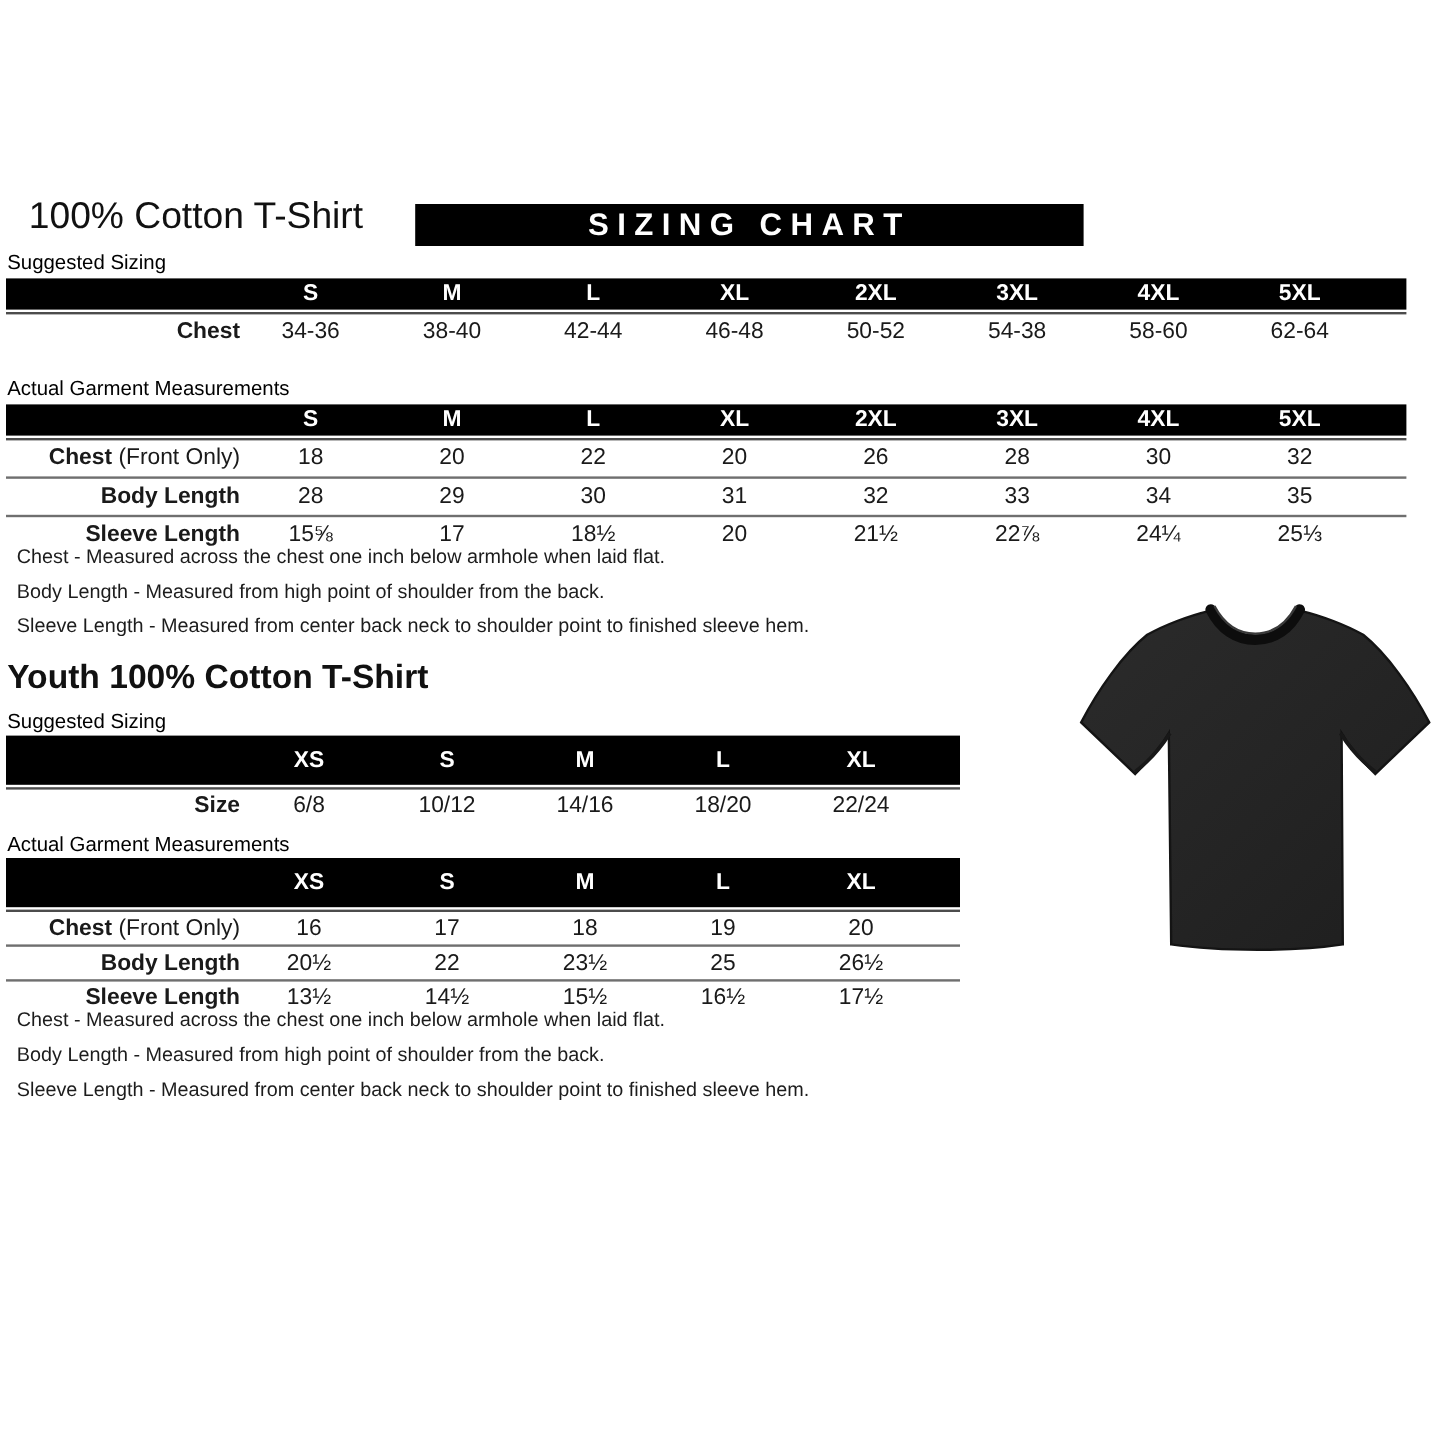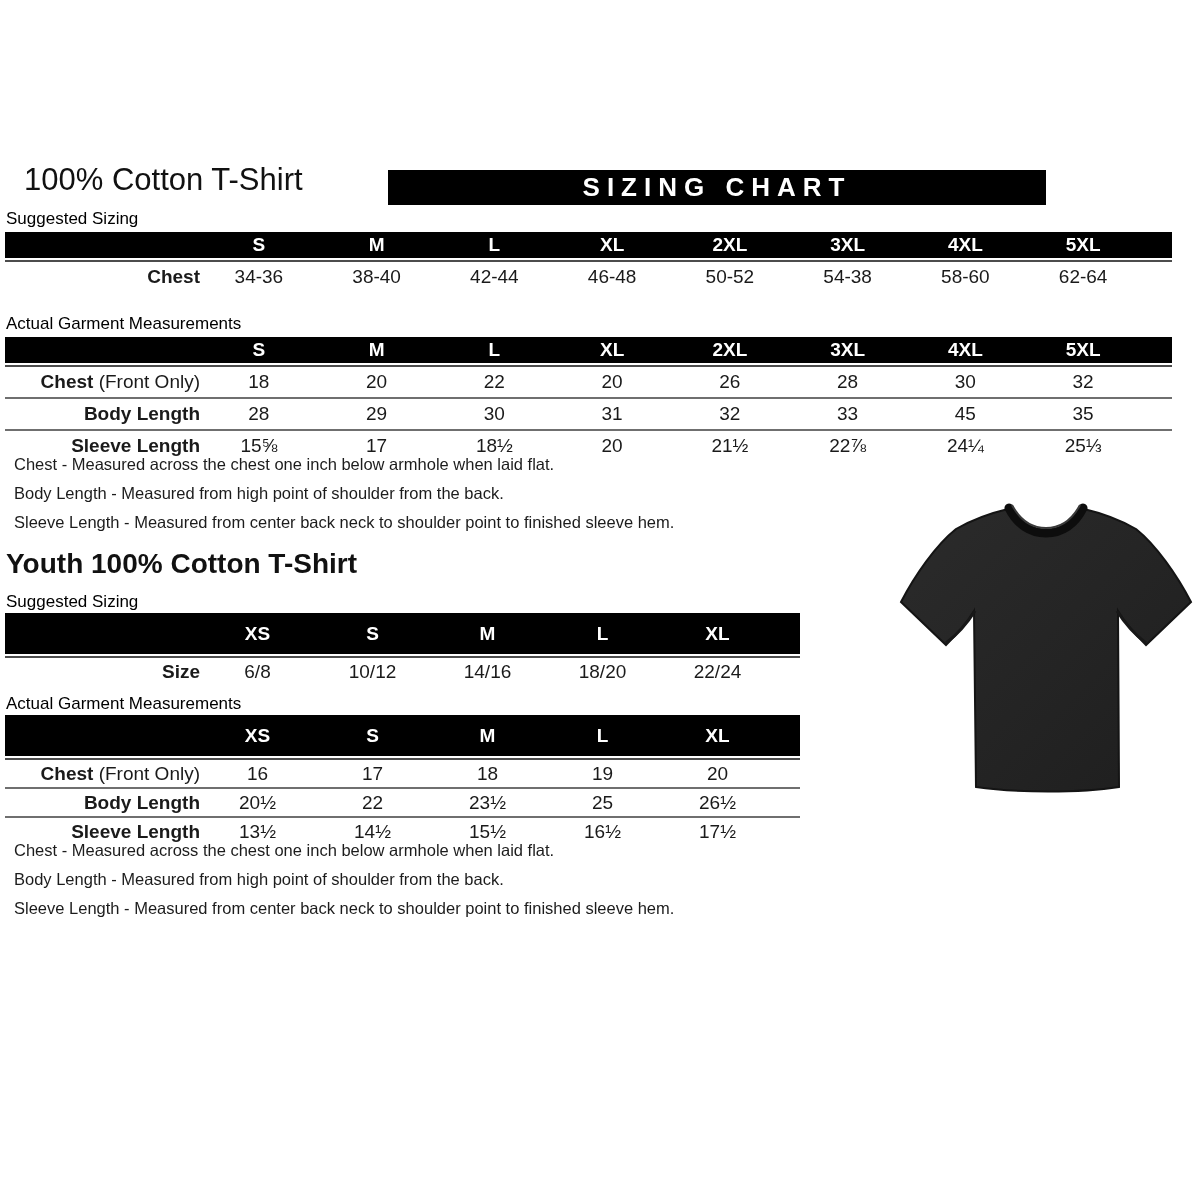--- a/index.html
+++ b/index.html
@@ -9,22 +9,22 @@
     color:#1a1a1a;
   }
   .canvas{position:relative;width:1200px;height:1200px;overflow:hidden;background:#fff;}
 
   
   .page-title{
     position:absolute;left:24px;top:162px;margin:0;
     font-size:31px;font-weight:400;color:#111;
   }
   .banner{
-    position:absolute;left:346px;top:170px;width:658px;height:35px;
-    background:#000;display:flex;align-items:center;justify-content:center;margin-left:42px;
+    position:absolute;left:346px;top:170px;width:557px;height:35px;
+    background:#000;display:flex;align-items:center;justify-content:center;
   }
   .banner span{
     color:#fff;font-weight:700;font-size:26px;letter-spacing:7px;white-space:nowrap;
   }
   .youth-title{
     position:absolute;left:6px;top:548px;margin:0;
     font-size:28px;font-weight:700;color:#111;
   }
 
   
@@ -126,21 +126,21 @@
         <span class="tcell">32</span>
       </div>
       <div class="trow sep">
         <span class="tlabel"><b>Body Length</b></span>
         <span class="tcell">28</span>
         <span class="tcell">29</span>
         <span class="tcell">30</span>
         <span class="tcell">31</span>
         <span class="tcell">32</span>
         <span class="tcell">33</span>
-        <span class="tcell">45</span>
+        <span class="tcell">34</span>
         <span class="tcell">35</span>
       </div>
       <div class="trow sep">
         <span class="tlabel"><b>Sleeve Length</b></span>
         <span class="tcell">15⅝</span>
         <span class="tcell">17</span>
         <span class="tcell">18½</span>
         <span class="tcell">20</span>
         <span class="tcell">21½</span>
         <span class="tcell">22⅞</span>

